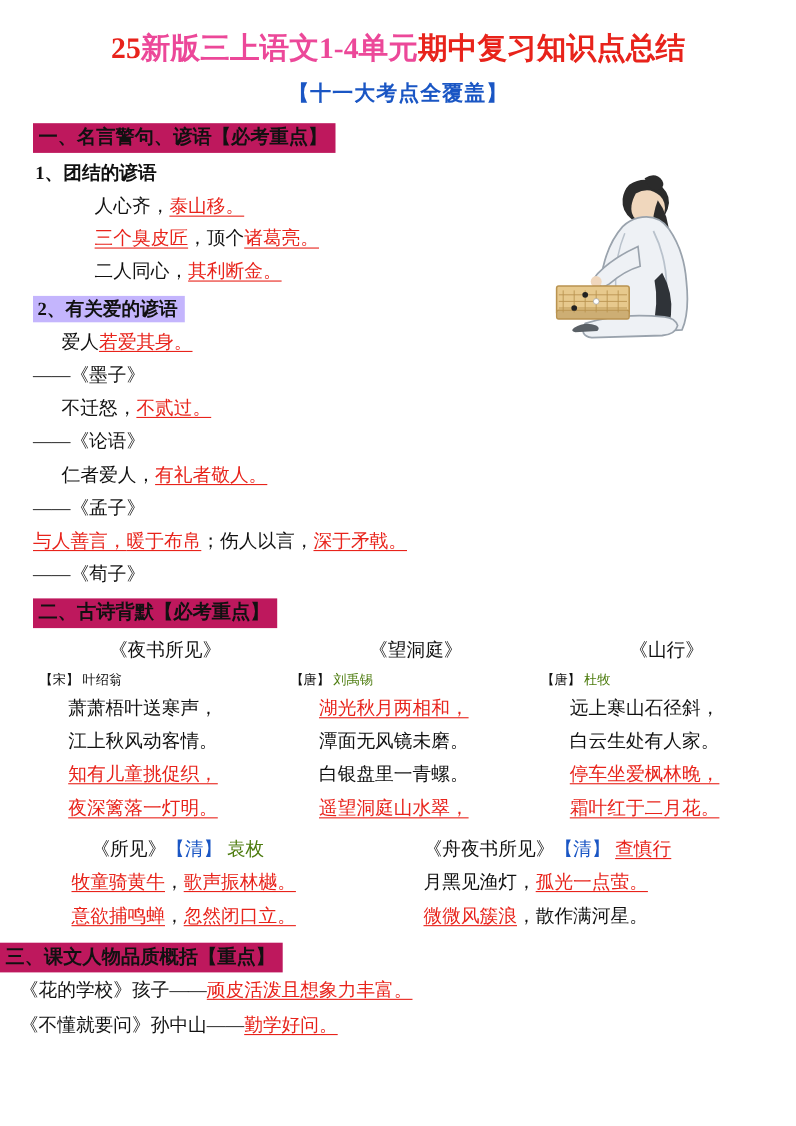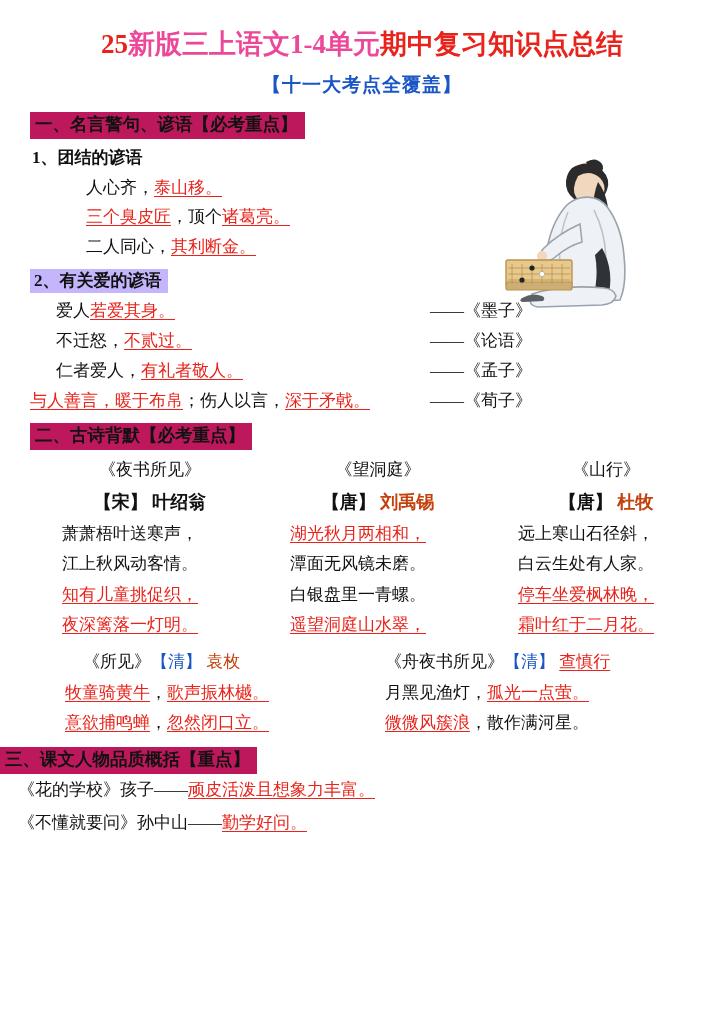--- a/index.html
+++ b/index.html
@@ -65,52 +65,53 @@
     padding: 1px 6px 2px 4px;
     line-height: 1.25;
   }
 
   
   .line {
     font-size: 17px;
     line-height: 1.75;
     white-space: nowrap;
   }
-  .red { color: #c2410c; }
+  .red { color: #4d7c0f; }
   .blue { color: #1a56c4; }
   .ured { color: #e8231b; text-decoration: underline; text-underline-offset: 3px; }
 
   .indent1 { padding-left: 56px; }
 
   
   #sec1 { margin-top: 14px; padding-left: 30px; }
   #sec1-lines { margin-top: 2px; }
 
   
   .prov-row {
     display: flex;
     align-items: baseline;
     font-size: 17px;
     line-height: 1.78;
     white-space: nowrap;
+    flex-direction: column;
   }
   .prov-left { width: 400px; padding-left: 26px; box-sizing: border-box; }
   .prov-left.nopad { padding-left: 0px; }
   .prov-src { width: 200px; text-align: left; }
 
   
   .poem-grid {
     display: flex;
     margin-top: 4px;
     padding-left: 36px;
   }
   .poem-col { width: 228px; }
   .poem-col .pl { font-size: 17px; line-height: 1.78; white-space: nowrap; }
   .ptitle { text-align: center; font-size: 17px; line-height: 1.9; }
-  .pauthor { text-align: center; font-size: 18px; line-height: 1.85; font-weight: bold; }
+  .pauthor { font-size: 12px; line-height: 1.85; }
   .pc1 { padding-left: 26px; }
   .pc2 { padding-left: 26px; }
   .pc3 { padding-left: 26px; }
 
   
   .pair-row {
     display: flex;
     margin-top: 6px;
     padding-left: 17px;
   }

